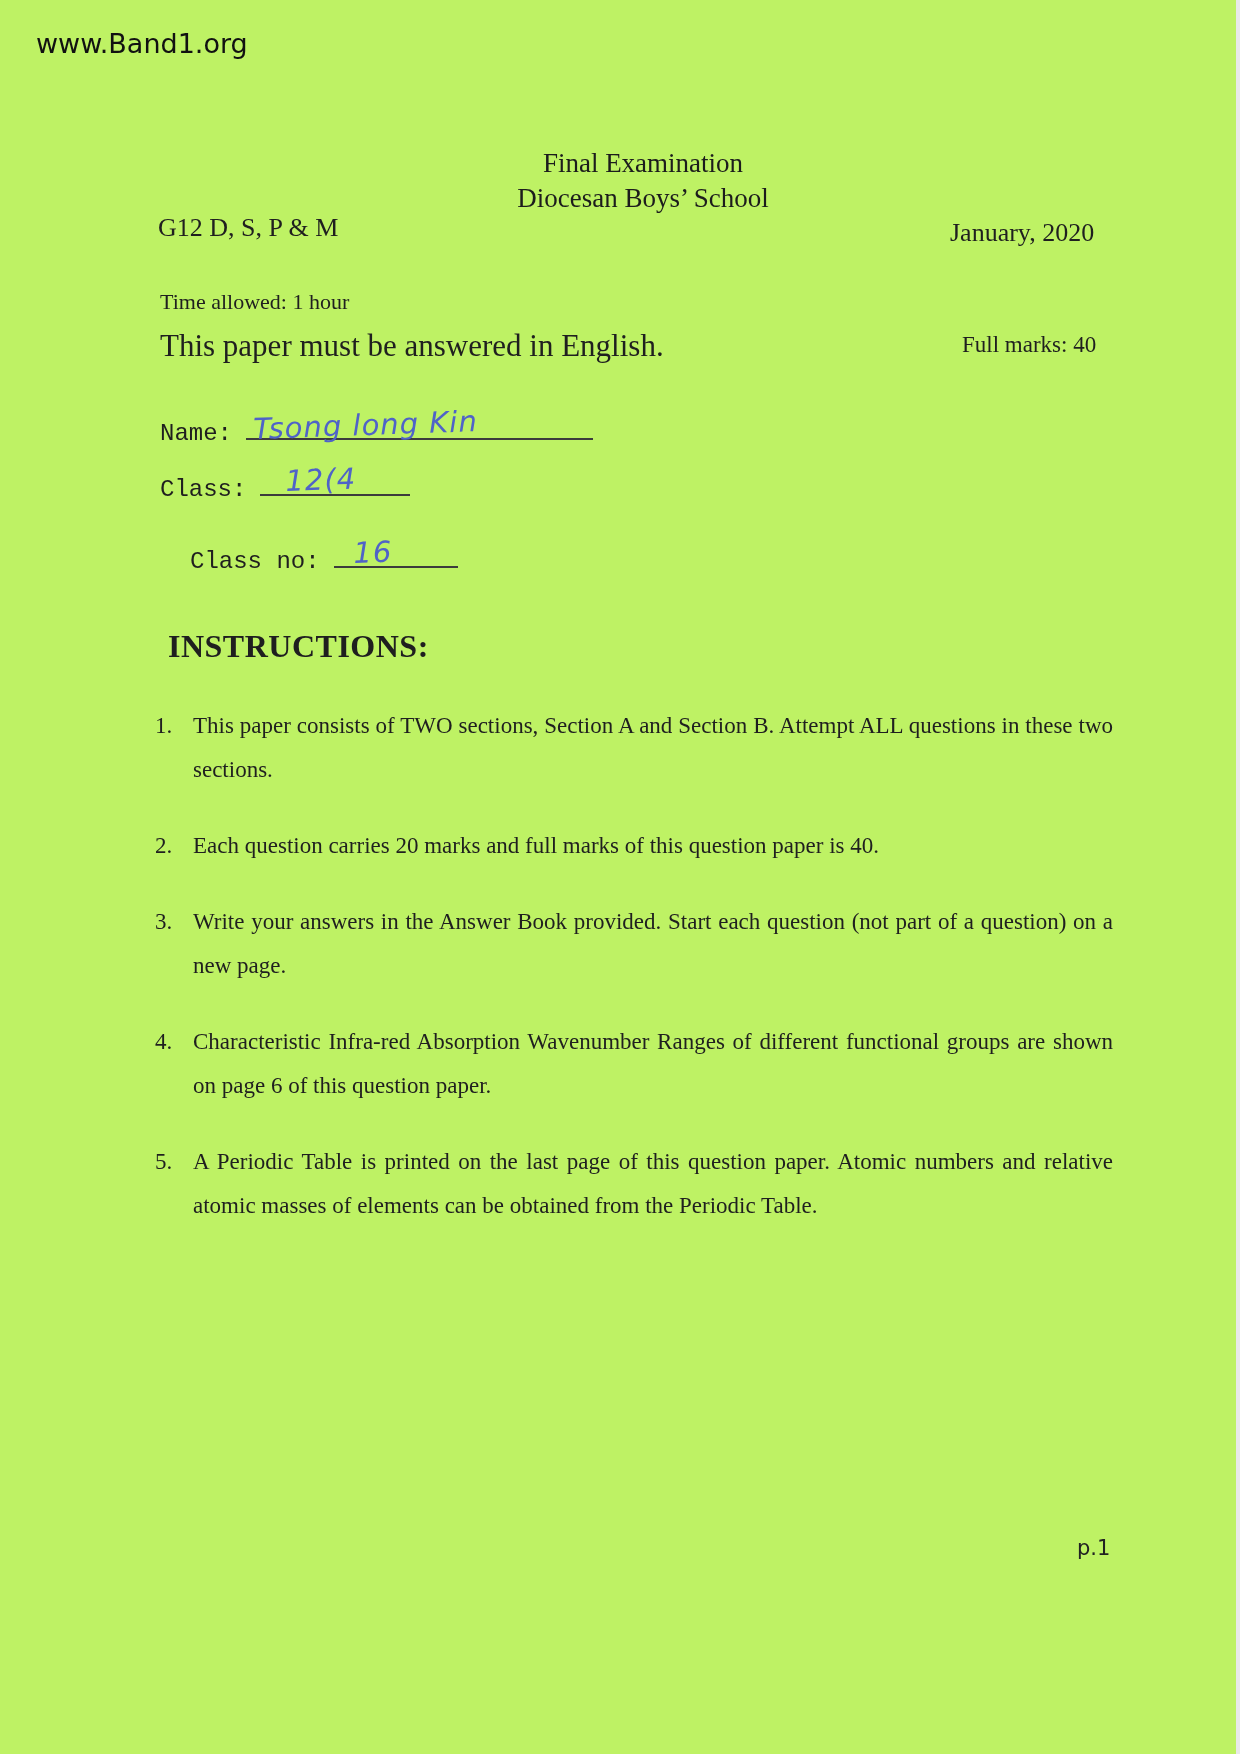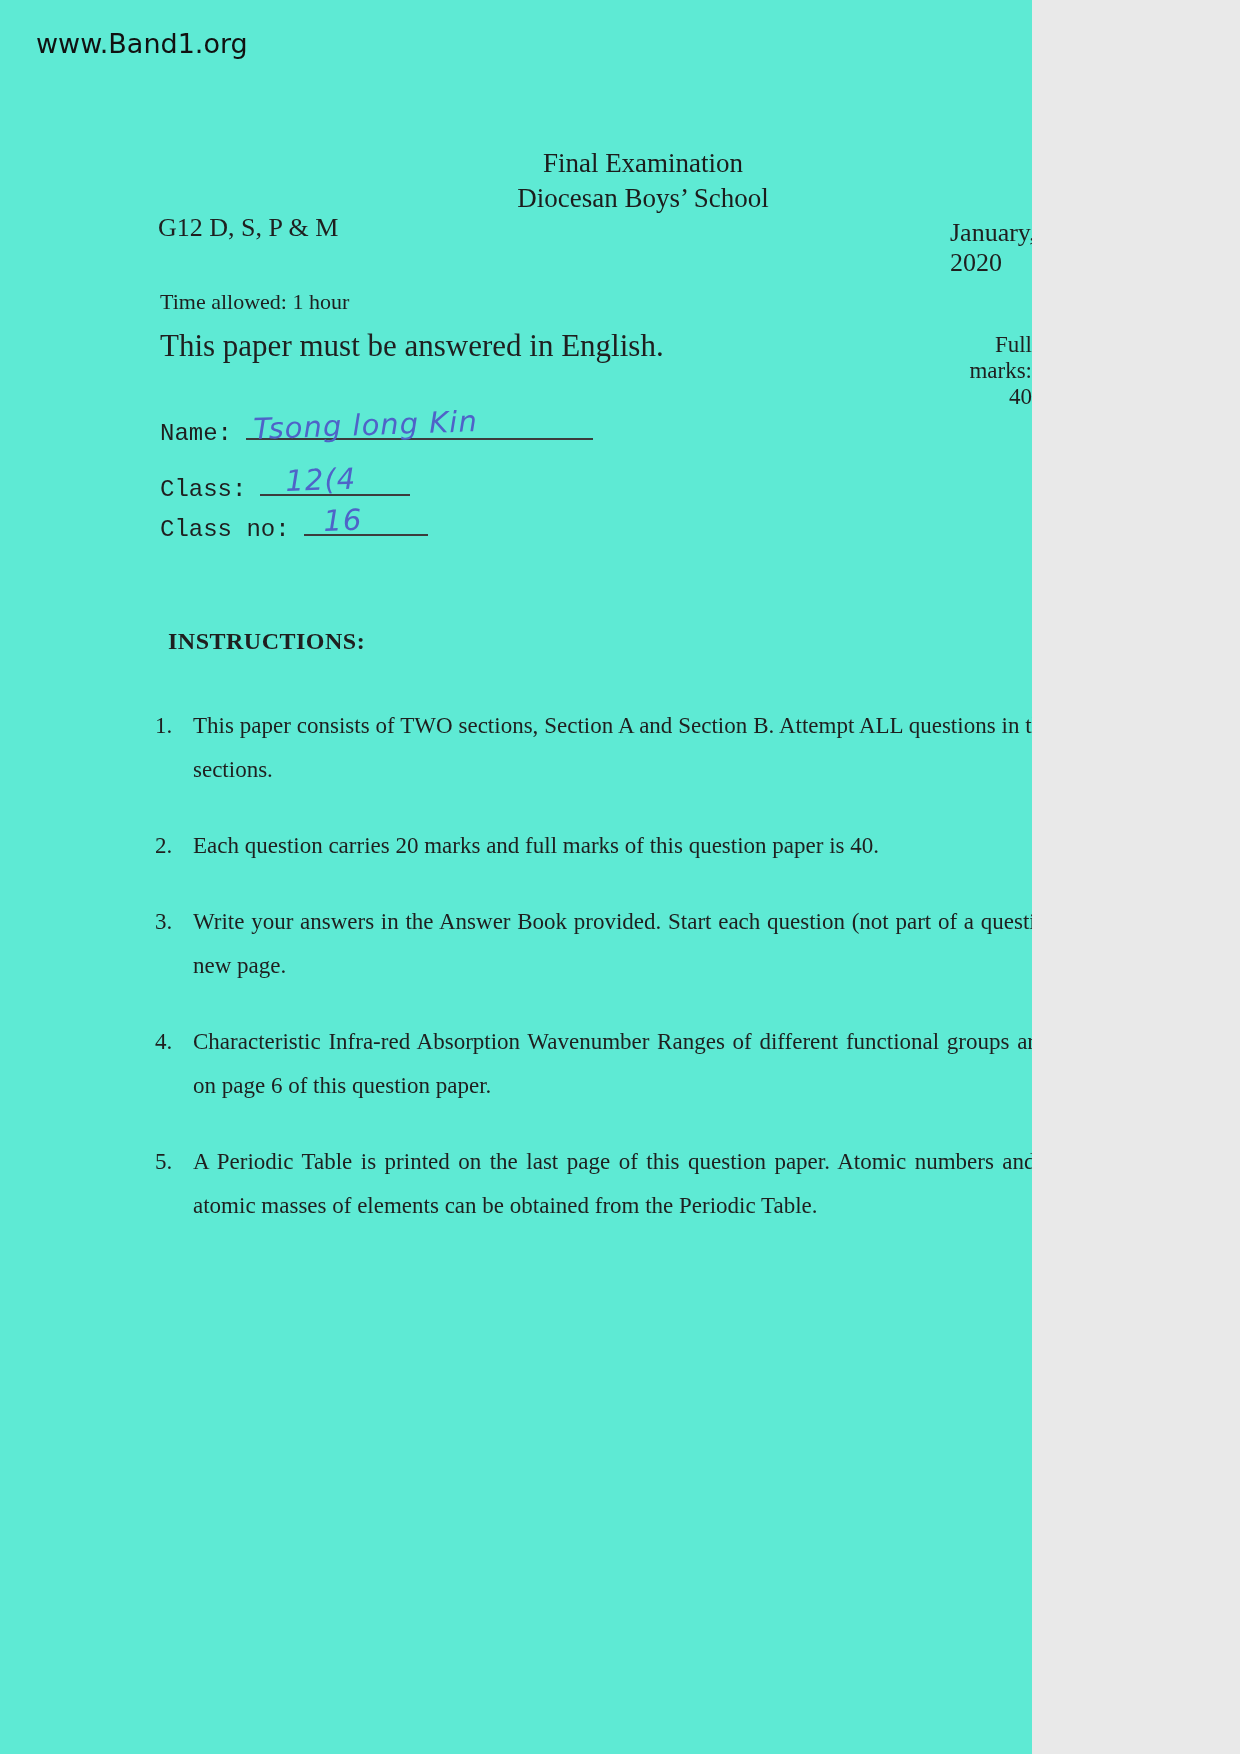--- a/index.html
+++ b/index.html
@@ -7,23 +7,23 @@
     padding: 0;
   }
   body {
     width: 1240px;
     height: 1754px;
     background: #e9e9e9;
     font-family: "Liberation Serif", serif;
   }
   .page {
     position: relative;
-    width: 1032px;
+    width: 1236px;
     height: 1754px;
-    background: #5eead4;
+    background: #bef264;
     color: #1f1f1f;
     overflow: hidden;
   }
   .watermark {
     position: absolute;
     left: 36px;
     top: 28px;
     font-family: "DejaVu Sans", sans-serif;
     font-size: 27px;
     color: #111;
@@ -85,42 +85,42 @@
     position: relative;
     border-bottom: 2px solid #3c3c3c;
     height: 30px;
     vertical-align: baseline;
     margin-left: 14px;
   }
   .row-name { top: 408px; }
   .row-name .field-line { width: 347px; }
   .row-class { top: 464px; }
   .row-class .field-line { width: 150px; }
-  .row-classno { top: 504px; }
+  .row-classno { top: 536px; margin-left: 30px; }
   .row-classno .field-line { width: 124px; }
   .handwriting {
     position: absolute;
     bottom: -8px;
     font-family: "DejaVu Sans", sans-serif;
     font-style: italic;
     font-size: 29px;
     color: #4f63c8;
     letter-spacing: 1px;
     transform: rotate(-2deg);
     transform-origin: left bottom;
     white-space: nowrap;
   }
   .hw-name { left: 8px; }
   .hw-class { left: 26px; bottom: -4px; }
   .hw-classno { left: 20px; bottom: -4px; }
   .instructions-heading {
     position: absolute;
     left: 168px;
     top: 628px;
-    font-size: 24px;
+    font-size: 32px;
     font-weight: bold;
     letter-spacing: 0.5px;
   }
   .instructions-list {
     position: absolute;
     left: 155px;
     top: 704px;
     width: 958px;
   }
   .instr-item {

